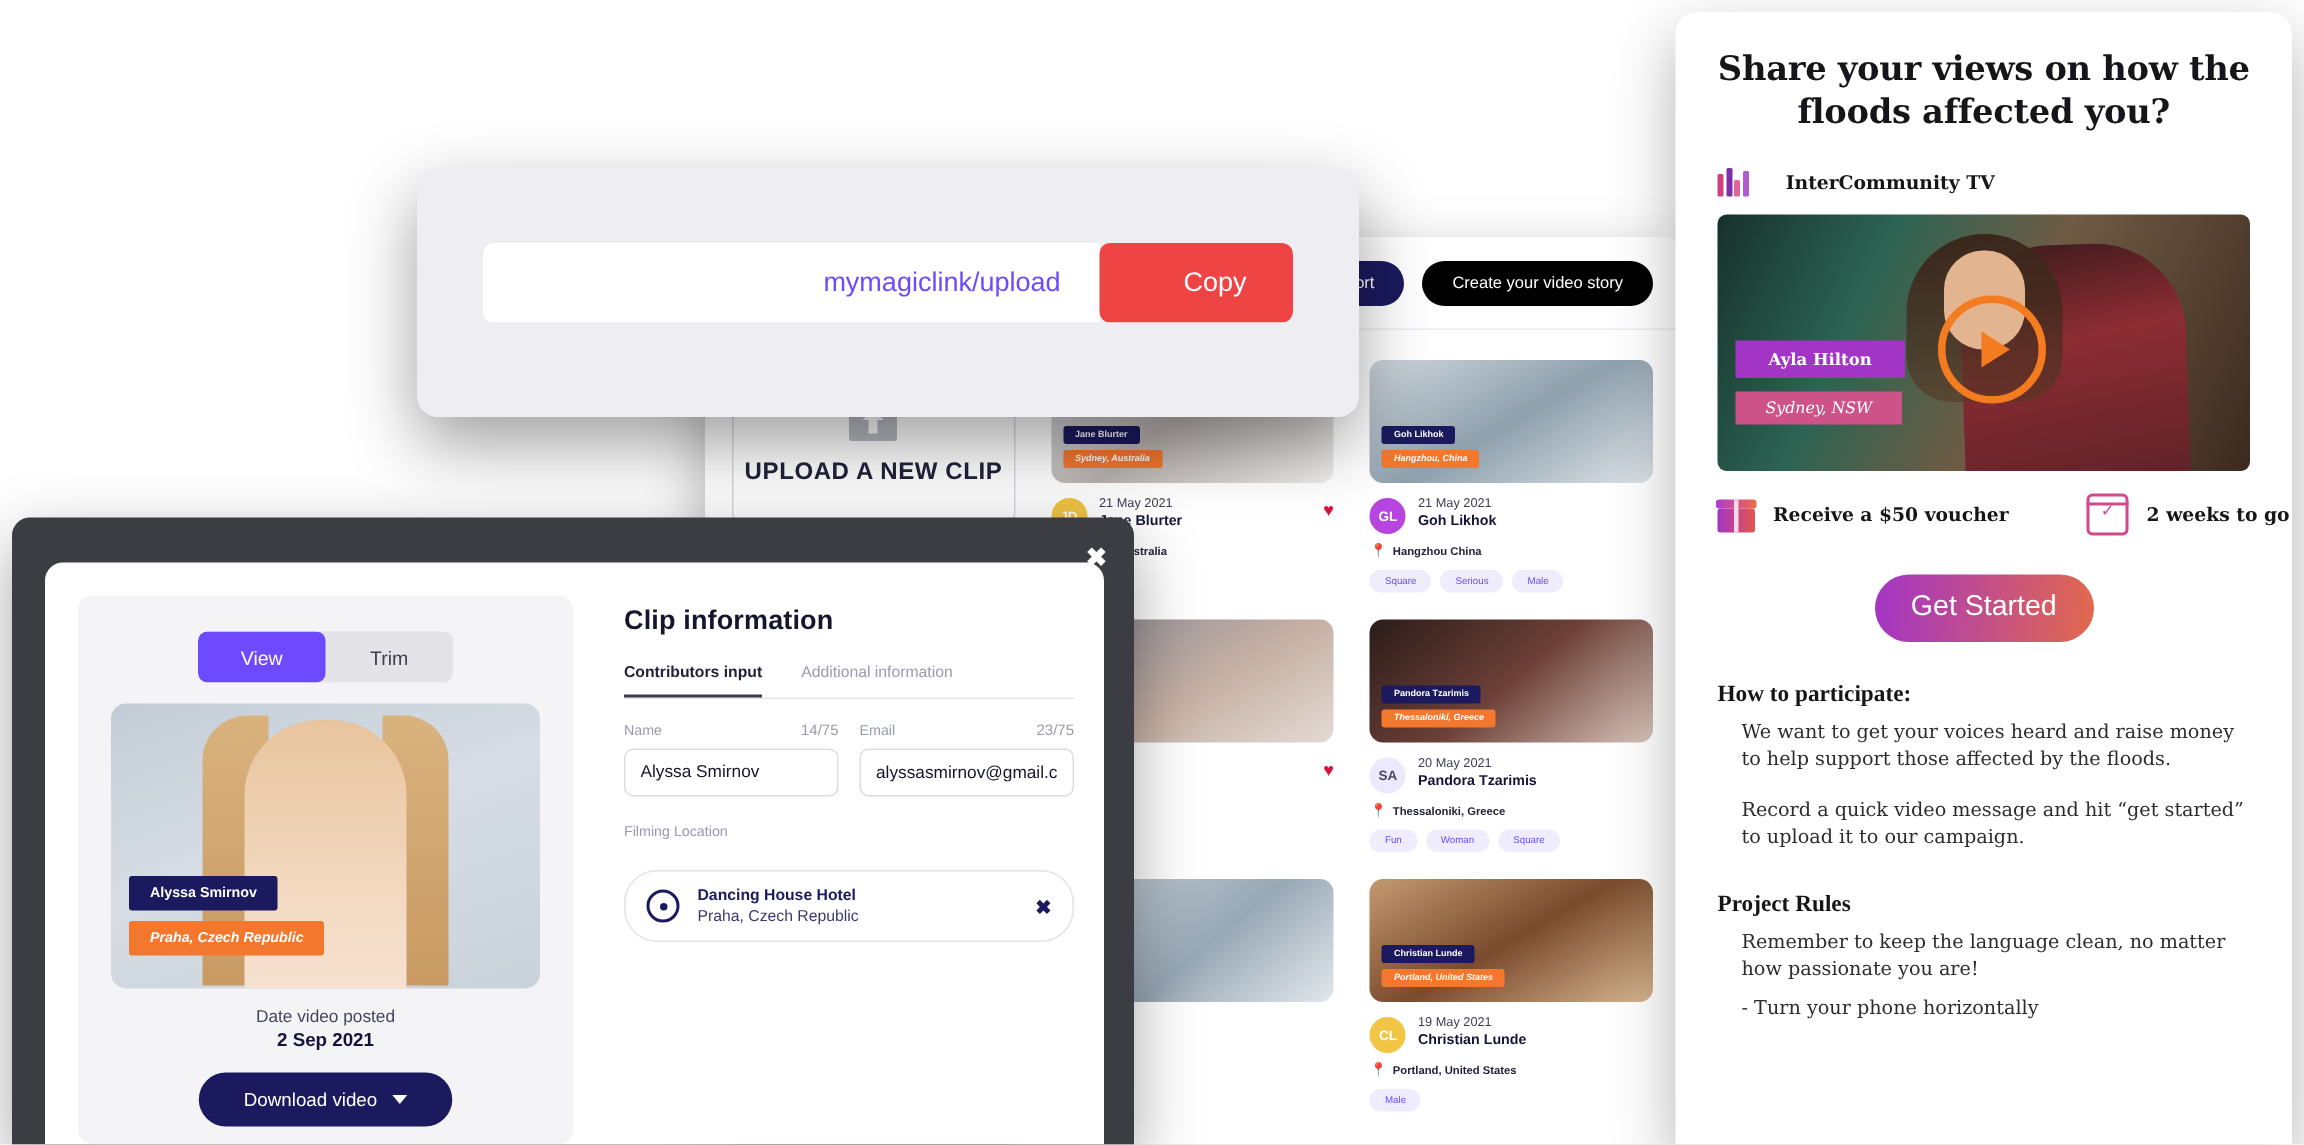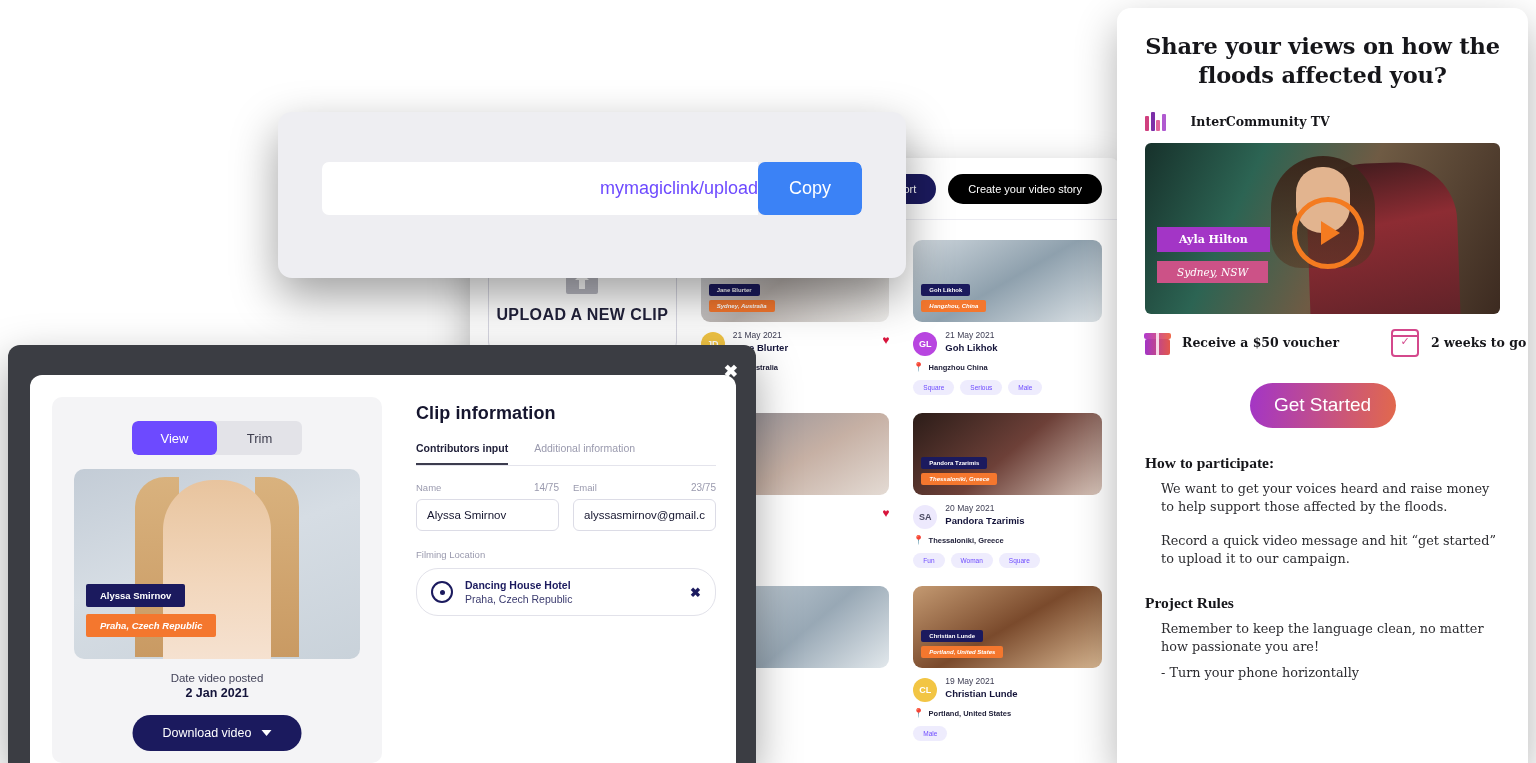--- a/index.html
+++ b/index.html
@@ -148,21 +148,21 @@
   .field-head{display:flex;justify-content:space-between;align-items:baseline;}
   .field-head .lab{font-size:9.5px;color:#9a9aae;}
   .field-head .cnt{font-size:10px;color:#9a9aae;}
   .field input{
     width:100%;box-sizing:border-box;margin-top:6px;border:1px solid #dcdce6;
     border-radius:6px;padding:9px 10px;font-size:11.5px;color:#15152e;
     font-family:"Liberation Sans",sans-serif;background:#fff;outline:none;
   }
   .loc-label{font-size:9.5px;color:#9a9aae;margin-top:18px;}
   .loc-box{
-    margin-top:8px;border:1px solid #e2e2ea;border-radius:22px;padding:10px 14px;
+    margin-top:20px;border:1px solid #e2e2ea;border-radius:22px;padding:10px 14px;
     display:flex;align-items:center;gap:12px;
   }
   .loc-pin{width:18px;height:18px;border-radius:50%;border:2px solid #1b1a5e;position:relative;flex:none;}
   .loc-pin:after{content:"";position:absolute;left:50%;top:50%;width:5px;height:5px;margin:-2.5px 0 0 -2.5px;border-radius:50%;background:#1b1a5e;}
   .loc-main{flex:1;}
   .loc-main .t1{font-size:10.5px;font-weight:700;color:#1b1a5e;}
   .loc-main .t2{font-size:10.5px;color:#3a3a6e;margin-top:2px;}
   .loc-x{color:#1b1a5e;font-size:13px;font-weight:700;}
 
   
@@ -170,25 +170,25 @@
     position:absolute;left:278px;top:112px;width:628px;height:166px;
     background:#eeeef2;border-radius:14px;
     box-shadow:0 18px 46px rgba(0,0,0,.38);
   }
   .link-row{
     position:absolute;left:44px;top:50px;width:540px;height:53px;display:flex;
     border-radius:7px;overflow:hidden;
   }
   .link-input{
     flex:1;background:#fff;display:flex;align-items:center;justify-content:flex-end;
-    font-size:18px;color:#6d4aff;
+    padding-right:26px;font-size:18px;color:#6d4aff;
   }
   .copy-btn{
-    width:104px;background:#3b82f6;color:#fff;font-size:18px;
-    display:flex;align-items:center;justify-content:center;border-radius:7px;
+    width:104px;background:#ef4444;color:#fff;font-size:18px;
+    display:flex;align-items:center;justify-content:center;border-radius:7px;padding-left:25px;
   }
 
   
   .campaign{
     position:absolute;left:1117px;top:8px;width:411px;height:755px;
     background:#fff;border-radius:14px 14px 0 0;
     box-shadow:0 16px 42px rgba(0,0,0,.30);overflow:hidden;
   }
   .camp-inner{padding:24px 28px 0 28px;}
   .camp-title{
@@ -449,21 +449,21 @@
         </div>
         <div class="preview-video">
           <div class="pv-hairL"></div>
           <div class="pv-hairR"></div>
           <div class="pv-face"></div>
           <div class="pv-badge-name">Alyssa Smirnov</div>
           <div class="pv-badge-loc">Praha, Czech Republic</div>
         </div>
         <div class="date-block">
           <div class="lbl">Date video posted</div>
-          <div class="val">2 Jan 2021</div>
+          <div class="val">2 Sep 2021</div>
         </div>
         <div class="dl-btn">
           <span>Download video</span>
           <span class="caret"></span>
         </div>
       </div>
 
       <div class="info-pane">
         <div class="info-title">Clip information</div>
         <div class="tabs">

